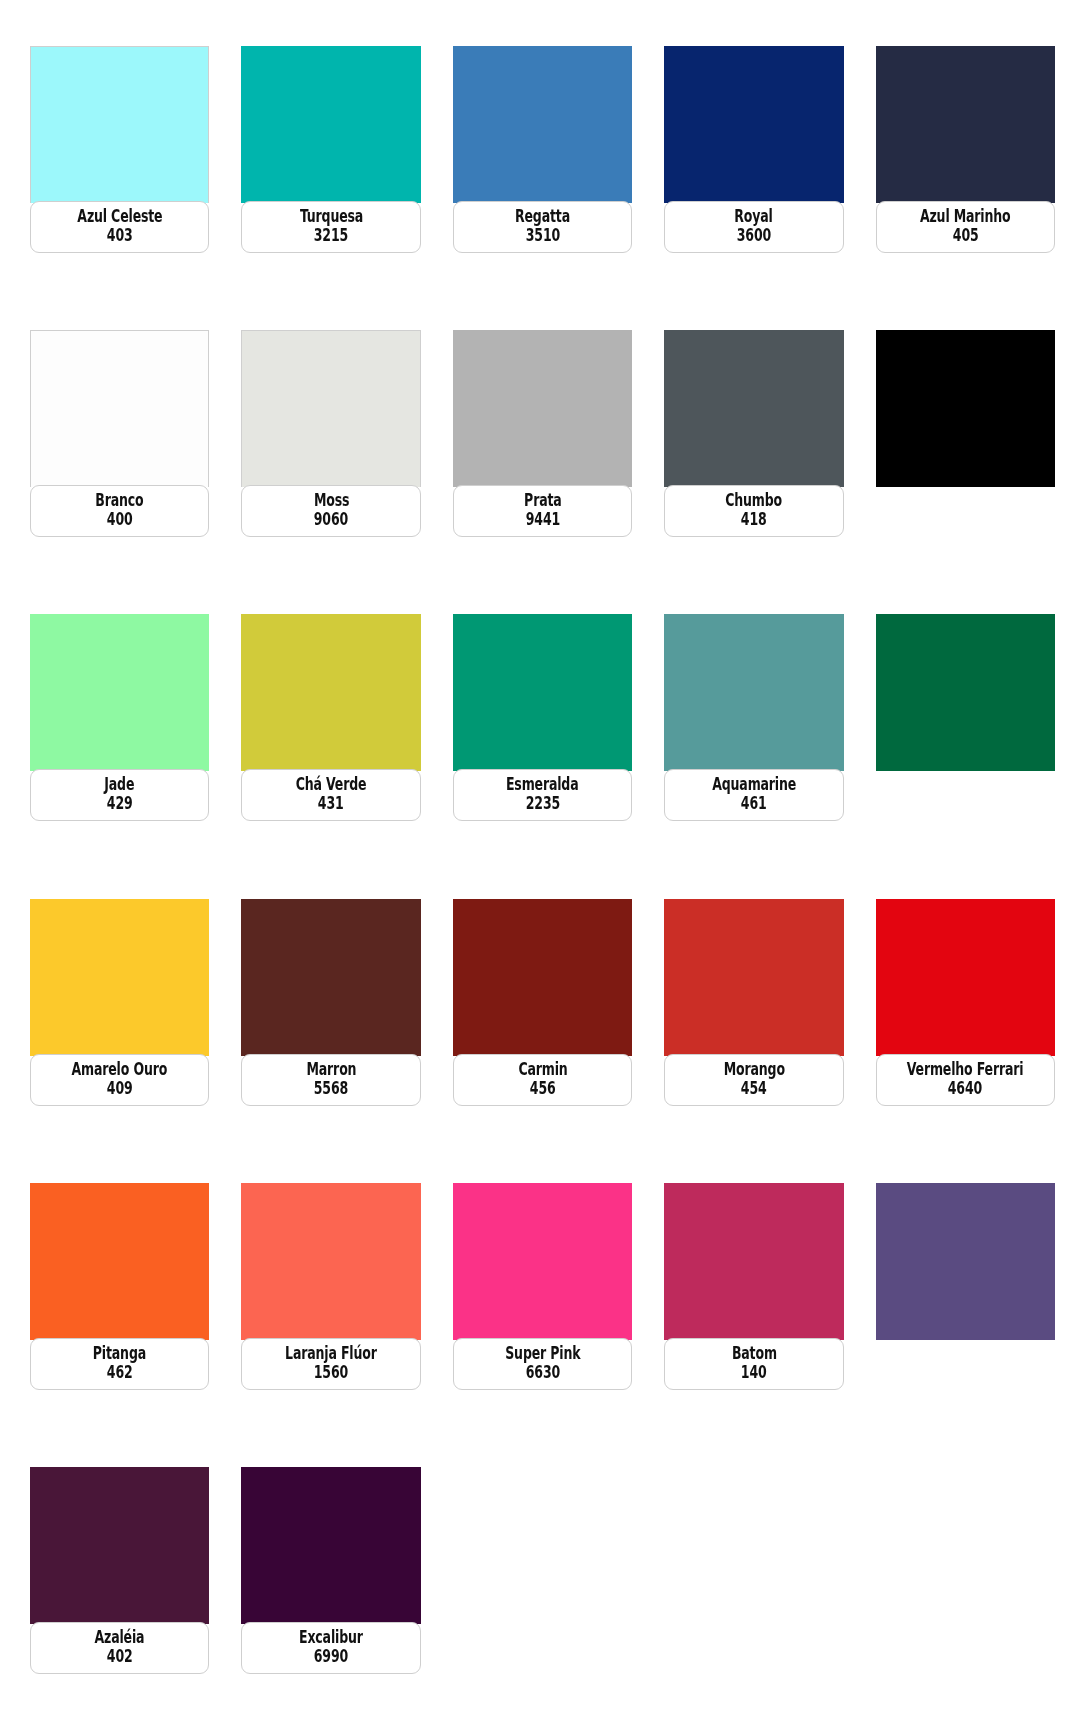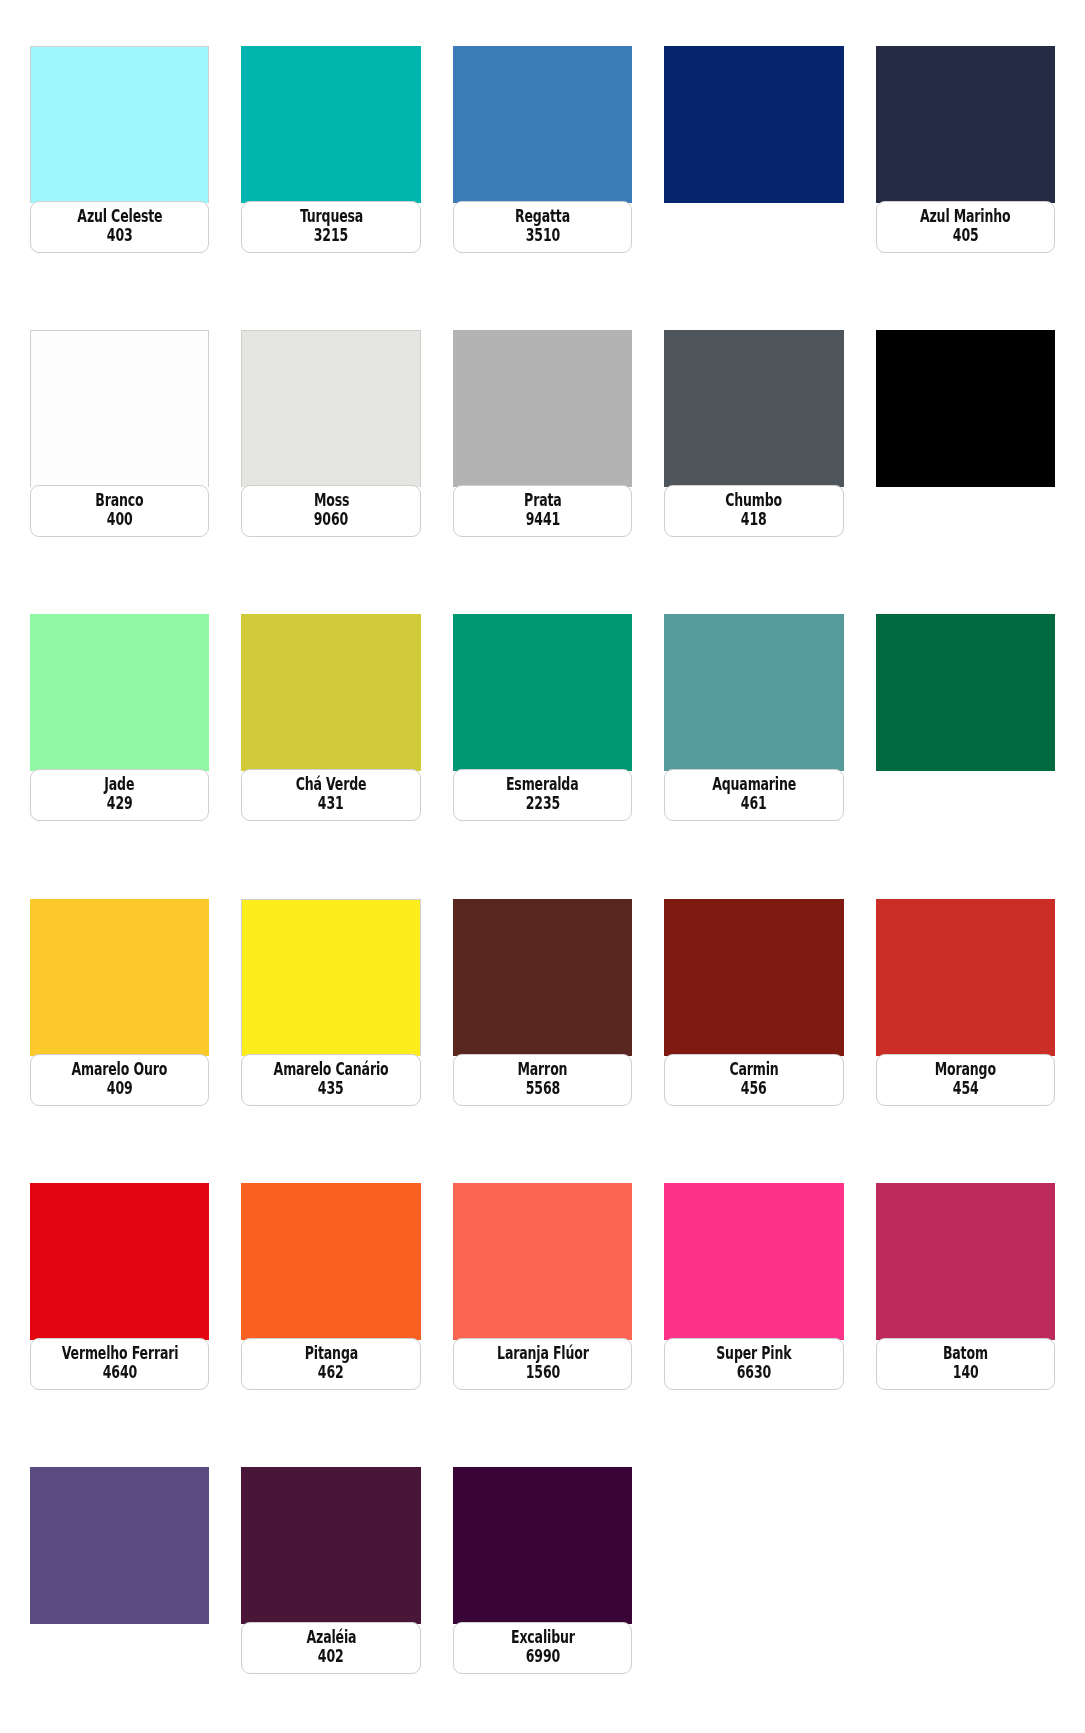--- a/index.html
+++ b/index.html
@@ -124,20 +124,24 @@
         </div>
         <div class="swatch-label">
           <div class="swatch-name">Regatta</div>
           <div class="swatch-code">3510</div>
         </div>
       </div>
       <div class="swatch-card">
         <div class="swatch-chip-wrap">
           <div class="swatch-chip" style="background: rgb(7, 37, 110);"></div>
         </div>
+        <div class="swatch-label">
+          <div class="swatch-name">Royal</div>
+          <div class="swatch-code">3600</div>
+        </div>
       </div>
       <div class="swatch-card">
         <div class="swatch-chip-wrap">
           <div class="swatch-chip" style="background: rgb(37, 43, 68);"></div>
         </div>
         <div class="swatch-label">
           <div class="swatch-name">Azul Marinho</div>
           <div class="swatch-code">405</div>
         </div>
       </div>
@@ -227,29 +231,20 @@
         <div class="swatch-chip-wrap">
           <div class="swatch-chip" style="background: rgb(252, 201, 43);"></div>
         </div>
         <div class="swatch-label">
           <div class="swatch-name">Amarelo Ouro</div>
           <div class="swatch-code">409</div>
         </div>
       </div>
       <div class="swatch-card">
         <div class="swatch-chip-wrap">
-          <div class="swatch-chip" style="background: rgb(252, 238, 28); border-top: 1px solid rgb(207, 207, 207); border-right: 1px solid rgb(207, 207, 207); border-bottom: none; border-left: 1px solid rgb(207, 207, 207); border-image: initial;"></div>
-        </div>
-        <div class="swatch-label">
-          <div class="swatch-name">Amarelo Canário</div>
-          <div class="swatch-code">435</div>
-        </div>
-      </div>
-      <div class="swatch-card">
-        <div class="swatch-chip-wrap">
           <div class="swatch-chip" style="background: rgb(90, 38, 32);"></div>
         </div>
         <div class="swatch-label">
           <div class="swatch-name">Marron</div>
           <div class="swatch-code">5568</div>
         </div>
       </div>
       <div class="swatch-card">
         <div class="swatch-chip-wrap">
           <div class="swatch-chip" style="background: rgb(126, 26, 18);"></div>

